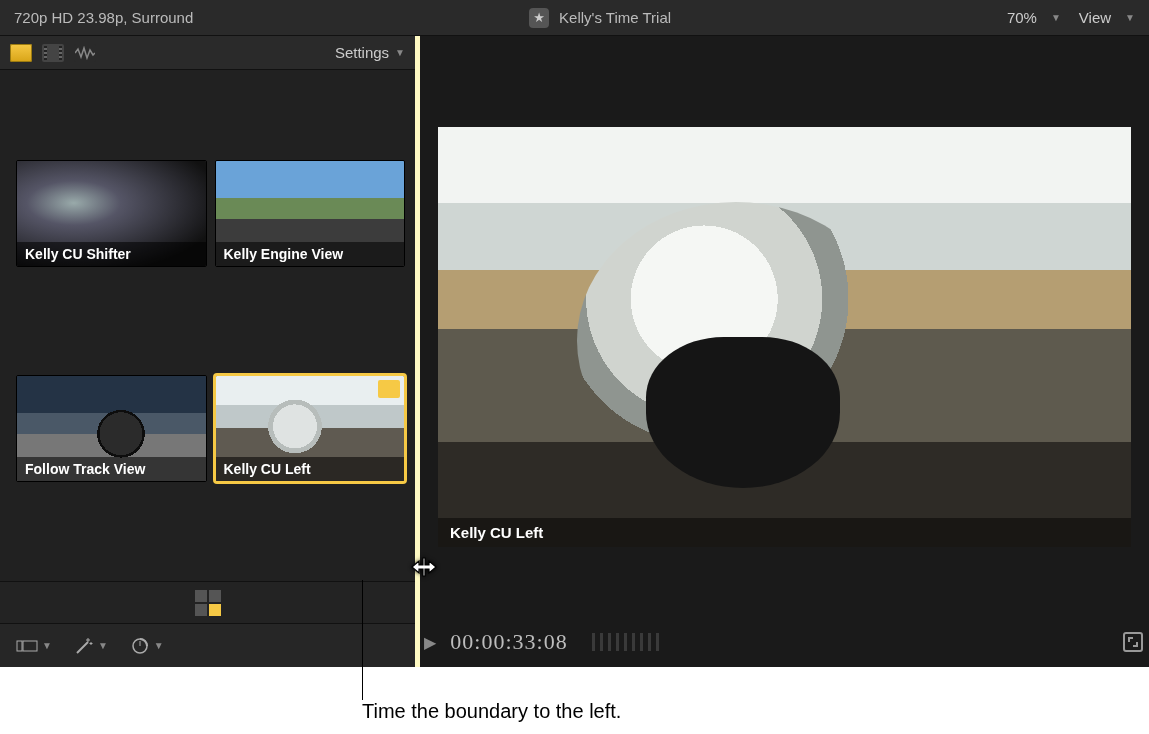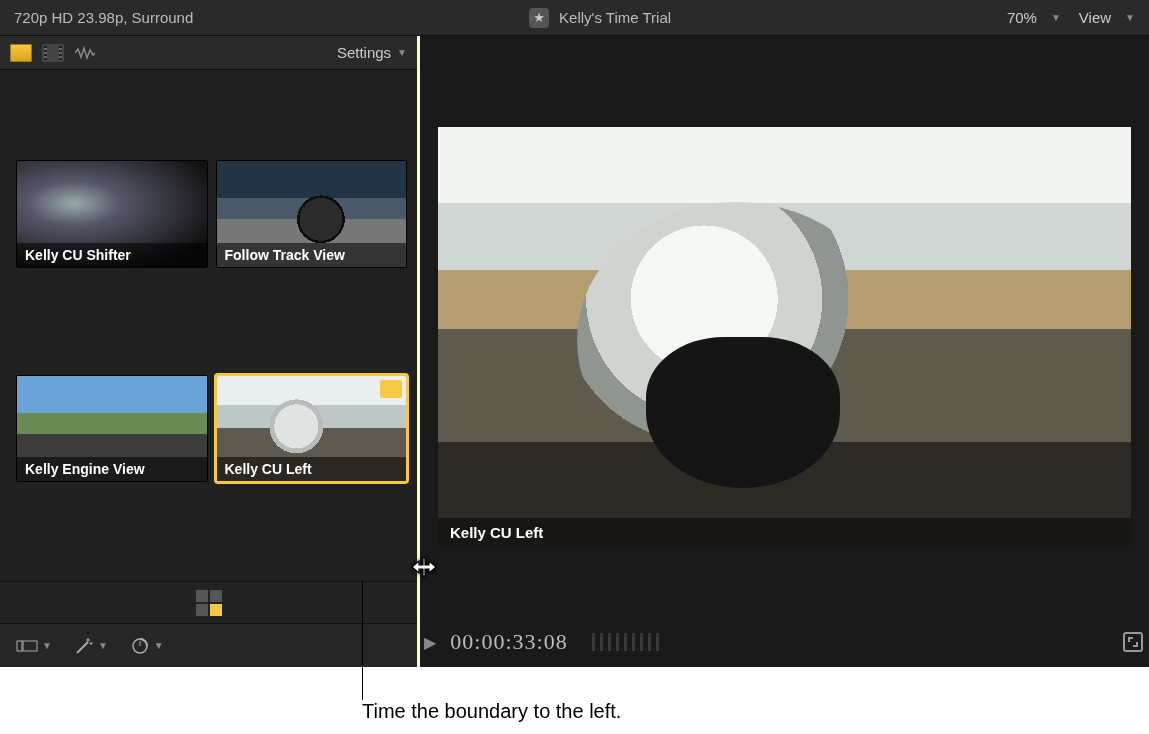--- a/index.html
+++ b/index.html
@@ -42,21 +42,21 @@
   
   .main {
     display: flex;
     height: calc(100% - 36px);
   }
   .left-col {
     width: 420px;
     display: flex;
     flex-direction: column;
     background: #212121;
-    border-right: 3px solid #fef9c3;
+    border-right: 5px solid #fef9c3;
   }
   .right-col {
     flex: 1;
     display: flex;
     flex-direction: column;
     background: #1a1a1a;
   }
 
   
   .side-toolbar {
@@ -274,27 +274,27 @@
 
       <div class="angle-area">
         <div class="angle-grid">
 
           <div class="angle">
             <div class="scene shifter"></div>
             <div class="label">Kelly CU Shifter</div>
           </div>
 
           <div class="angle">
+            <div class="scene engine"></div>
+            <div class="label">Kelly Engine View</div>
+          </div>
+
+          <div class="angle">
             <div class="scene track"></div>
             <div class="label">Follow Track View</div>
-          </div>
-
-          <div class="angle">
-            <div class="scene engine"></div>
-            <div class="label">Kelly Engine View</div>
           </div>
 
           <div class="angle selected">
             <div class="scene culeft"></div>
             <span class="corner-icon"></span>
             <div class="label">Kelly CU Left</div>
           </div>
 
         </div>
         <div class="angle-spacer"></div>

